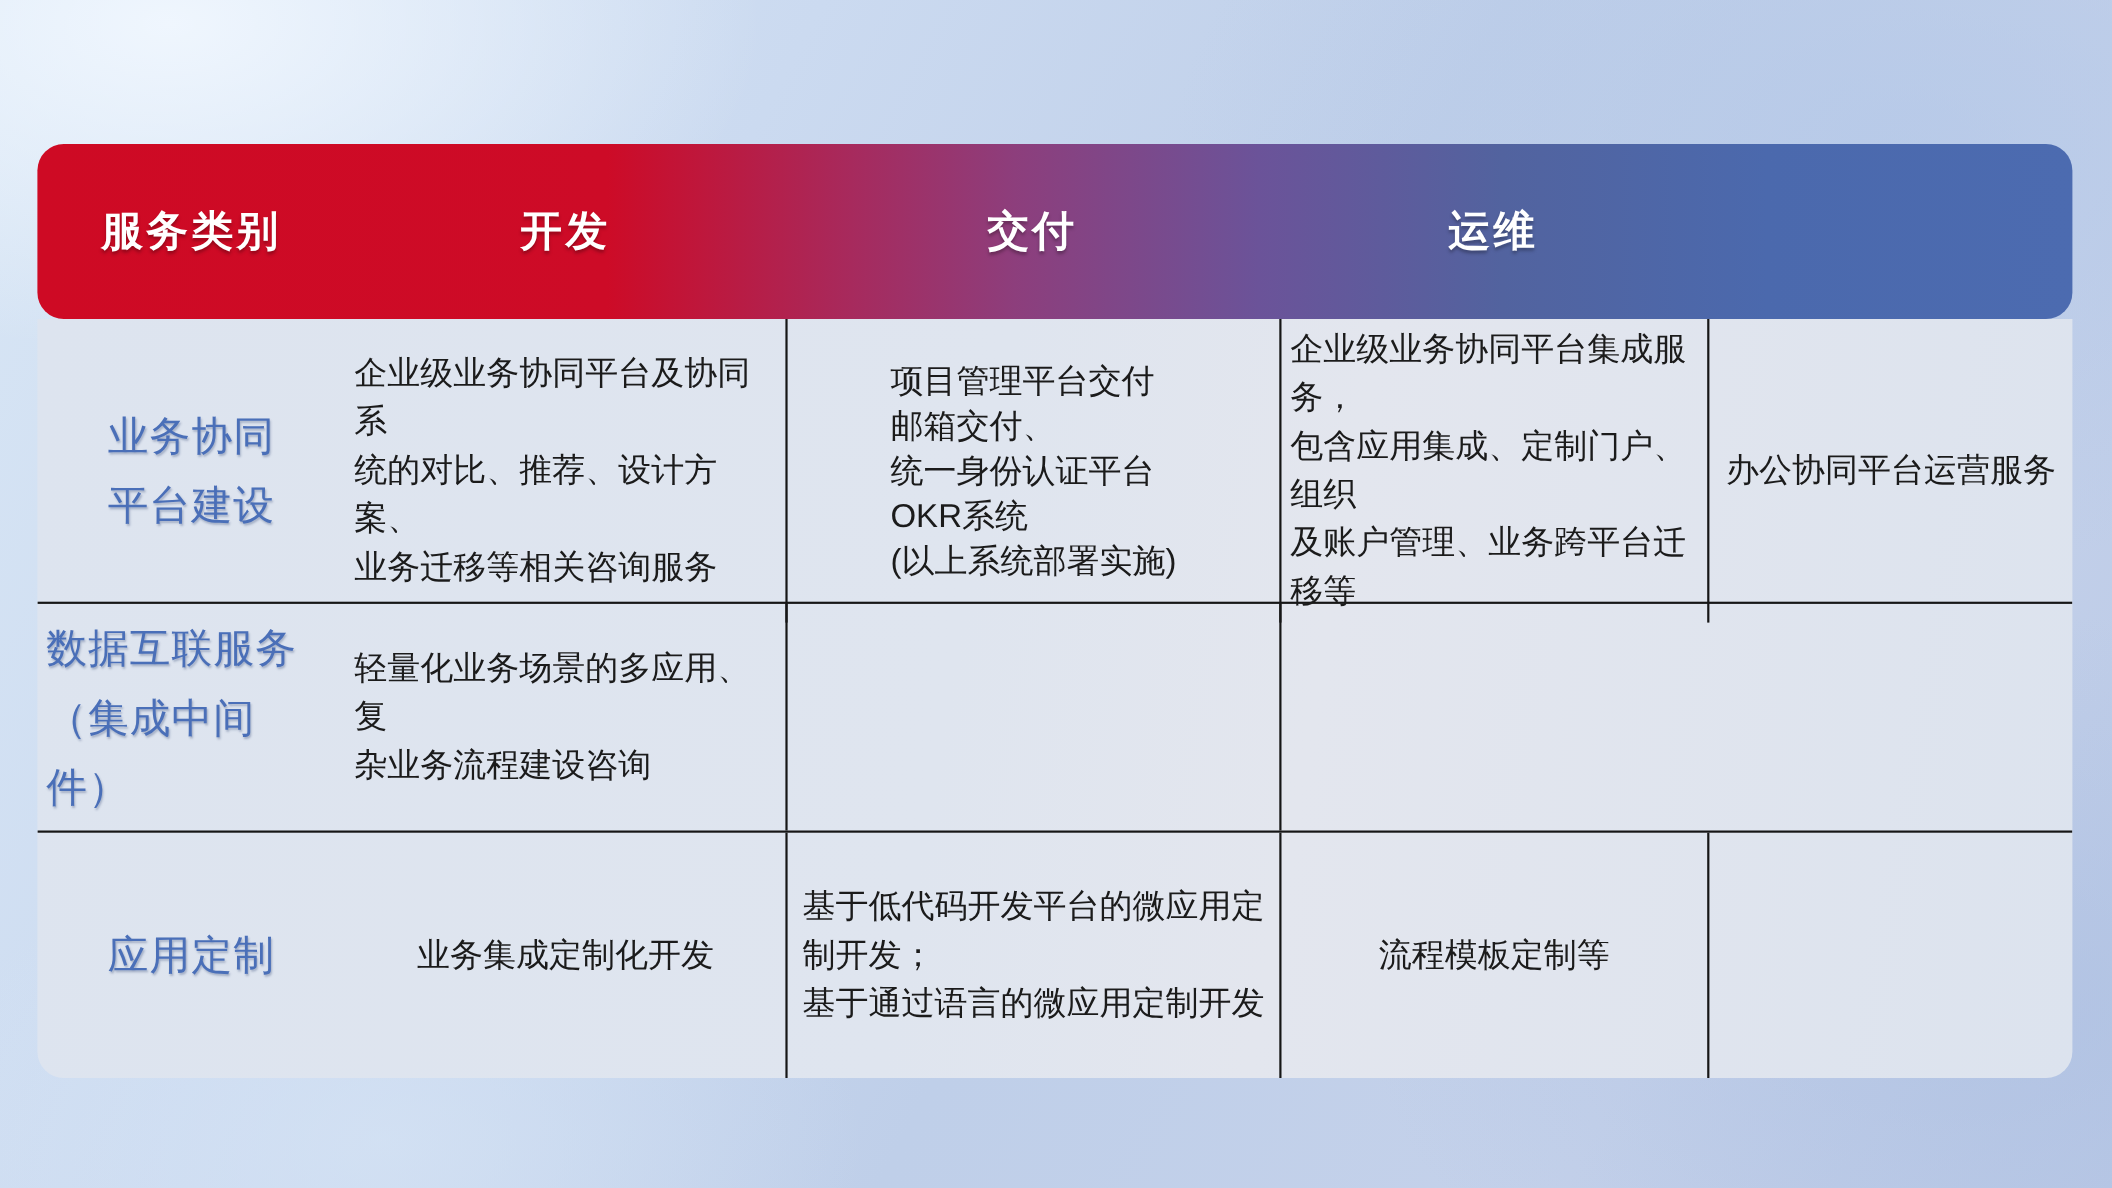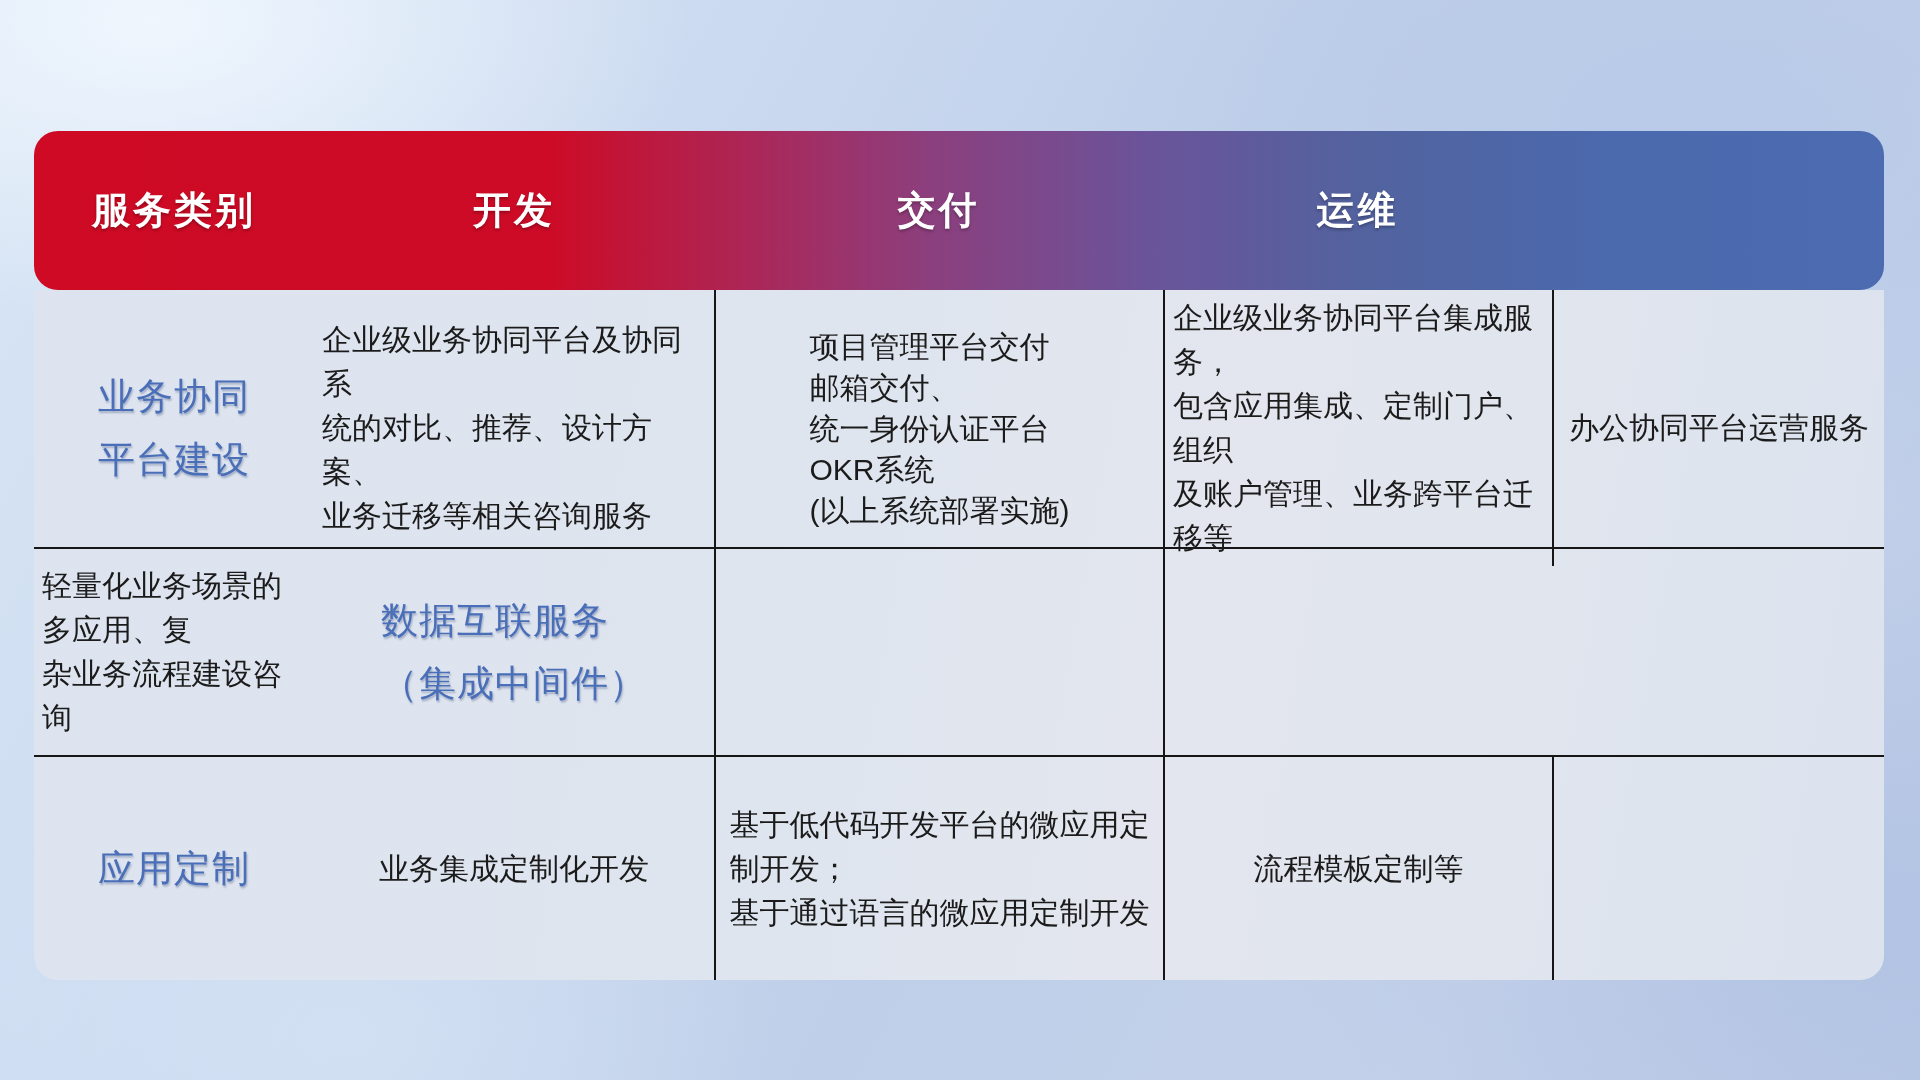--- a/index.html
+++ b/index.html
@@ -117,24 +117,24 @@
 统一身份认证平台
 OKR系统
 (以上系统部署实施)</div>
         <div class="cell col-development">企业级业务协同平台集成服务，
 包含应用集成、定制门户、组织
 及账户管理、业务跨平台迁移等</div>
         <div class="cell col-operations">办公协同平台运营服务</div>
       </div>
 
       <div class="row row-2">
+        <div class="cell col-category">数据互联服务
+（集成中间件）</div>
         <div class="cell col-consulting">轻量化业务场景的多应用、复
 杂业务流程建设咨询</div>
-        <div class="cell col-category">数据互联服务
-（集成中间件）</div>
         <div class="cell col-delivery"></div>
         <div class="cell col-operations"></div>
       </div>
 
       <div class="row row-3">
         <div class="cell col-category">应用定制</div>
         <div class="cell col-consulting">业务集成定制化开发</div>
         <div class="cell col-development">基于低代码开发平台的微应用定
 制开发；
 基于通过语言的微应用定制开发</div>

